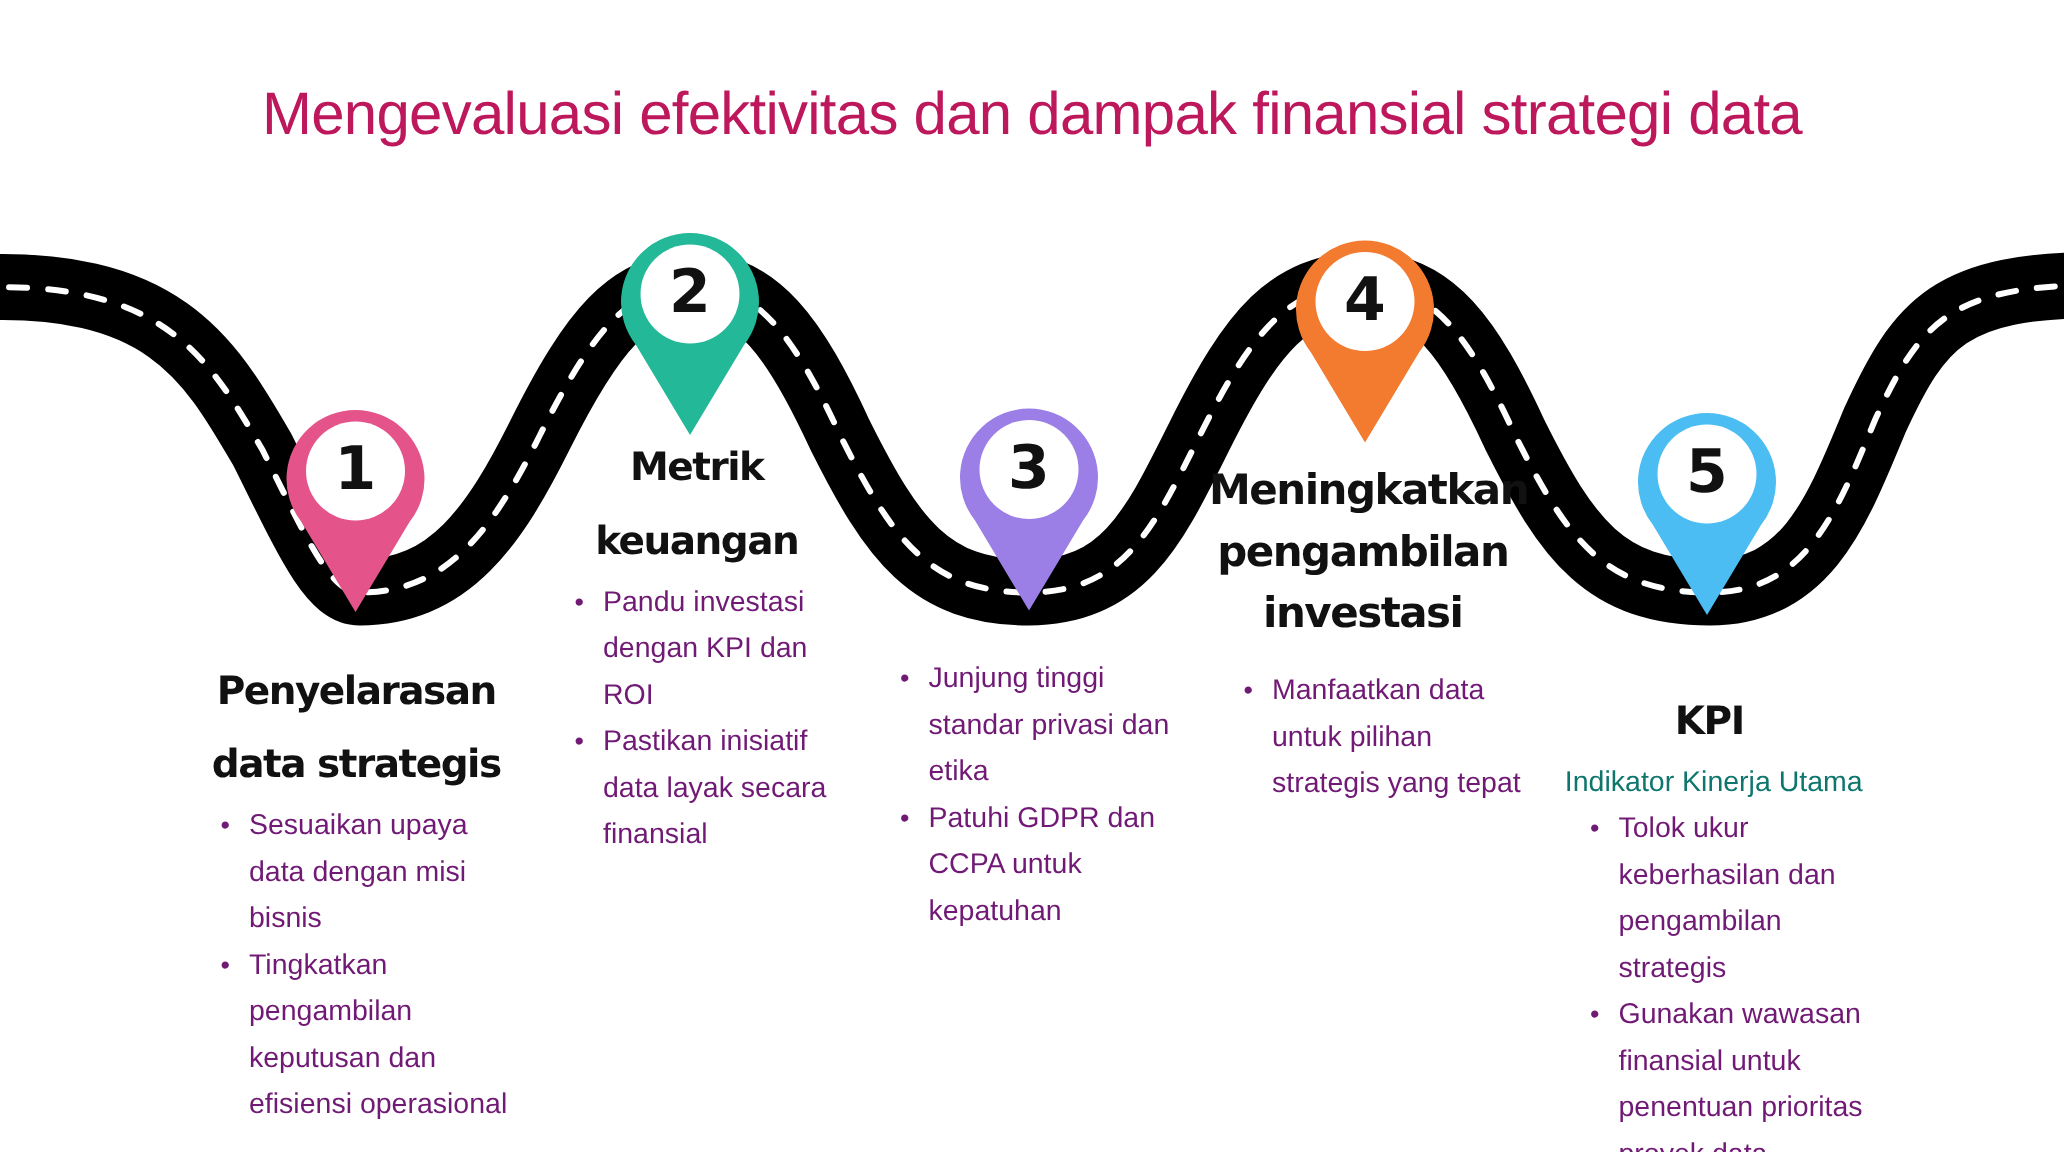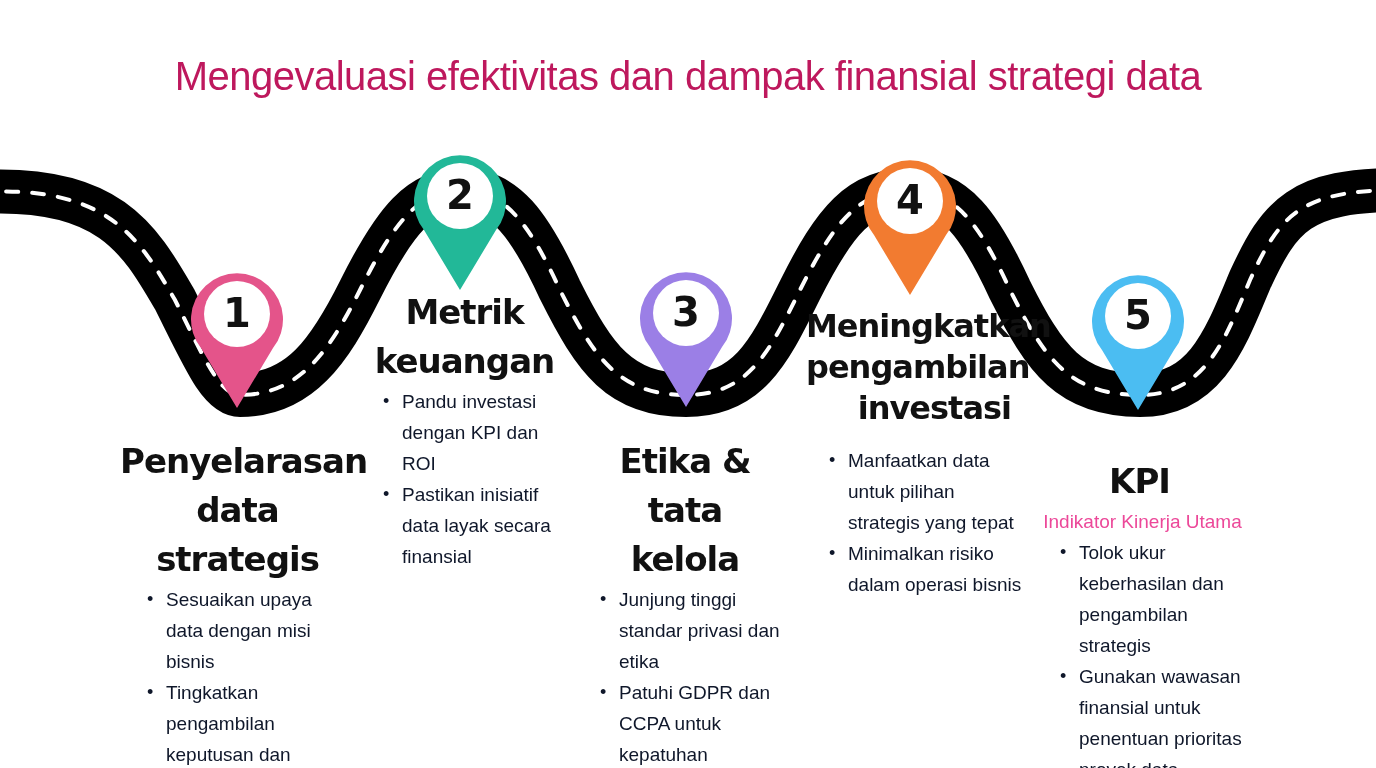--- a/index.html
+++ b/index.html
@@ -17,30 +17,30 @@
   svg.road { position: absolute; left: 0; top: 0; }
   .pin { position: absolute; width: 96px; height: 140px; }
   .pin svg { position: absolute; left: 0; top: 0; }
   .pin .num {
     position: absolute; left: 0; top: 22px; width: 96px;
     text-align: center; font-size: 40px; font-weight: 900;
     font-family: "DejaVu Sans", sans-serif; color: #111;
   }
   .card { position: absolute; }
   .card .heading {
-    text-align: center; font-weight: 900; font-size: 34px; line-height: 49px;
+    text-align: center; font-weight: 900; font-size: 26px; line-height: 49px;
     font-family: "DejaVu Sans", sans-serif; letter-spacing: -1px; color: #111;
   }
-  .card .heading.h-sm { font-size: 32px; line-height: 41px; text-align: right; }
+  .card .heading.h-sm { font-size: 28px; line-height: 41px; }
   .card .sub {
-    font-size: 19px; line-height: 31px; text-align: center; color: #ec4899;
+    font-size: 19px; line-height: 31px; text-align: center; color: #0f766e;
   }
   .card ul { margin: 0; padding: 0; list-style: none; }
   .card li {
-    position: relative; padding-left: 26px; font-size: 19px; line-height: 31px; color: #0f172a;
+    position: relative; padding-left: 26px; font-size: 19px; line-height: 31px; color: #701a75;
   }
   .card li::before {
     content: "\2022"; position: absolute; left: 7px; top: 0; font-size: 18px;
   }
 </style>
 </head>
 <body>
 
 <div class="title">Mengevaluasi efektivitas dan dampak finansial strategi data</div>
 
@@ -105,39 +105,34 @@
     <div>Metrik</div>
     <div>keuangan</div>
   </div>
   <ul style="margin-left:4px; width:180px;">
     <li>Pandu investasi dengan KPI dan ROI</li>
     <li>Pastikan inisiatif data layak secara finansial</li>
   </ul>
 </div>
 
 <div class="card" style="left:585px; top:437px; width:200px;">
-  <div class="heading">
-    <div>Etika &amp; tata</div>
-    <div>kelola</div>
-  </div>
   <ul style="margin-left:8px; width:200px;">
     <li>Junjung tinggi standar privasi dan etika</li>
     <li>Patuhi GDPR dan CCPA untuk kepatuhan</li>
   </ul>
 </div>
 
 <div class="card" style="left:806px; top:306px; width:205px;">
   <div class="heading h-sm">
     <div>Meningkatkan</div>
     <div>pengambilan</div>
     <div>investasi</div>
   </div>
   <ul style="margin-left:16px; margin-top:16px; width:200px;">
     <li>Manfaatkan data untuk pilihan strategis yang tepat</li>
-    <li>Minimalkan risiko dalam operasi bisnis</li>
   </ul>
 </div>
 
 <div class="card" style="left:1035px; top:457px; width:215px;">
   <div class="heading" style="margin-left:-6px;">
     <div>KPI</div>
   </div>
   <div class="sub">Indikator Kinerja Utama</div>
   <ul style="margin-left:18px; width:200px;">
     <li>Tolok ukur keberhasilan dan pengambilan strategis</li>

